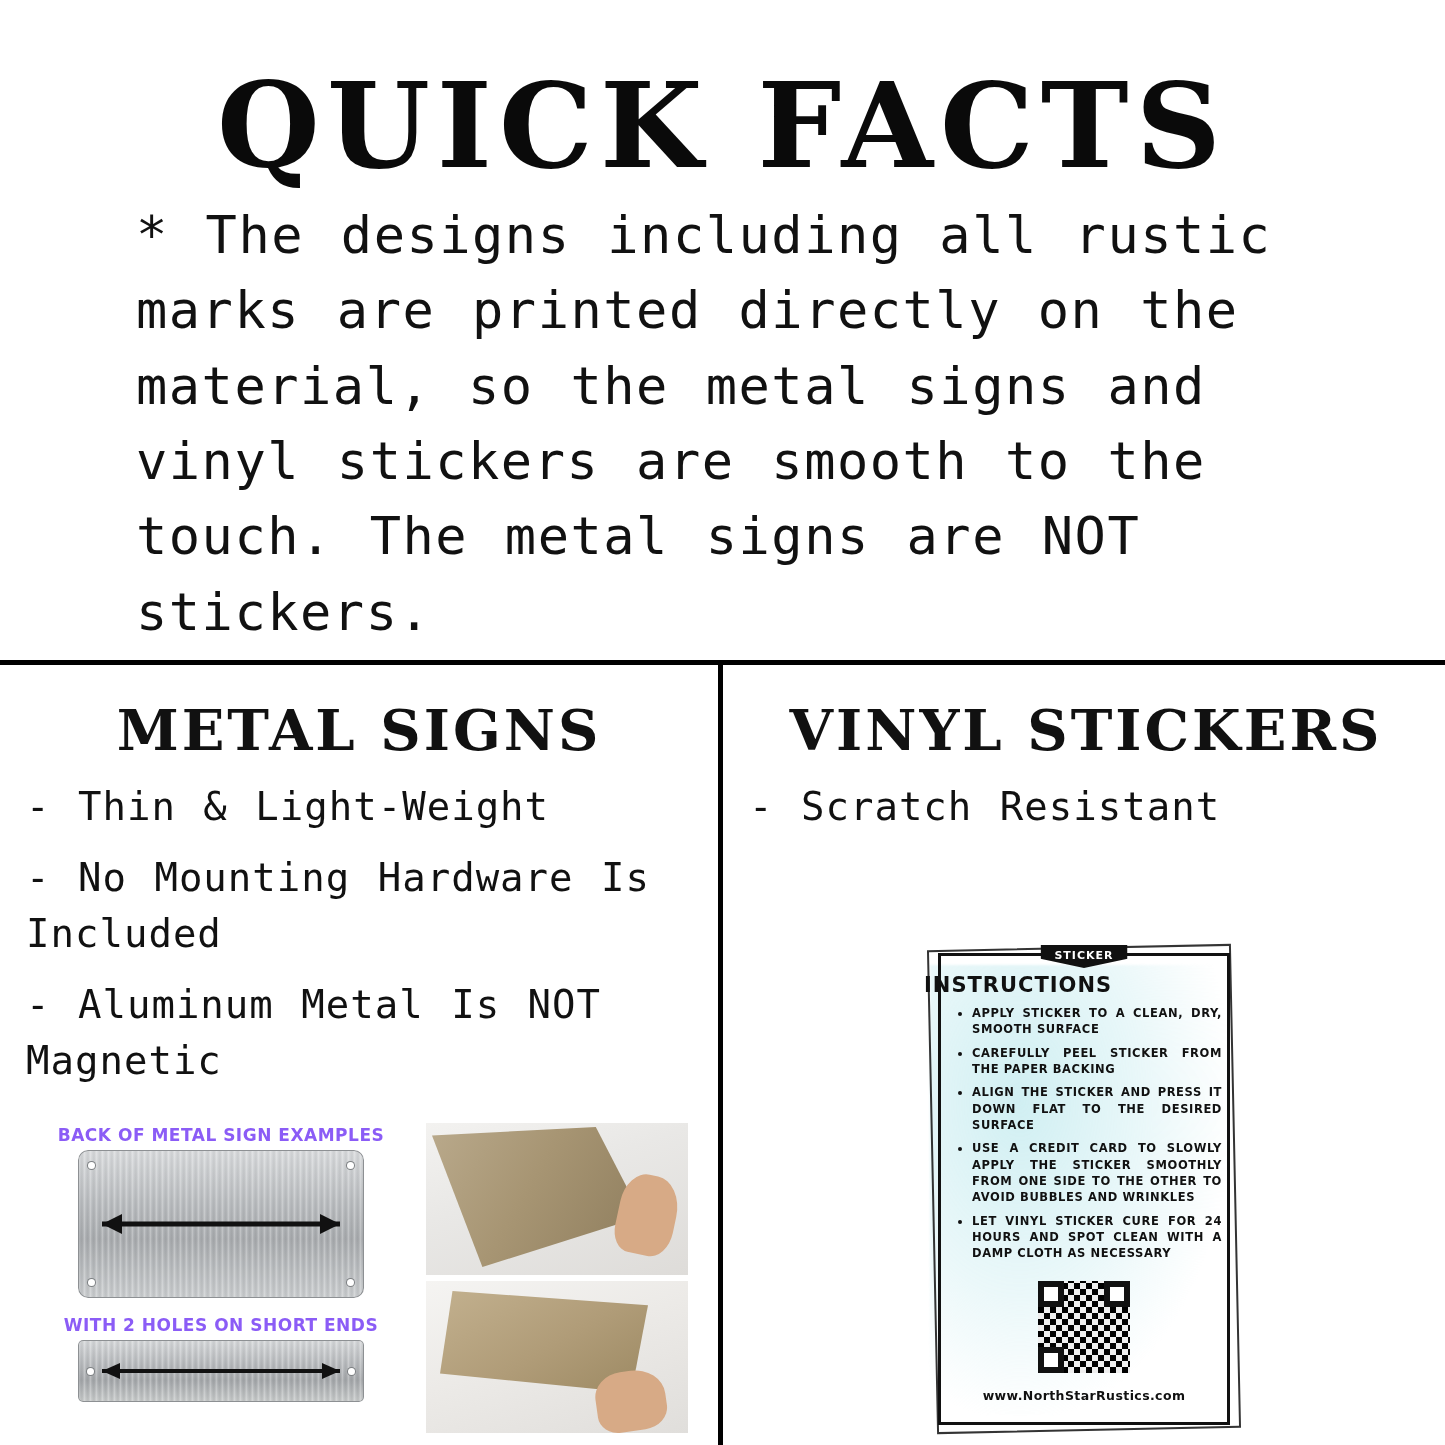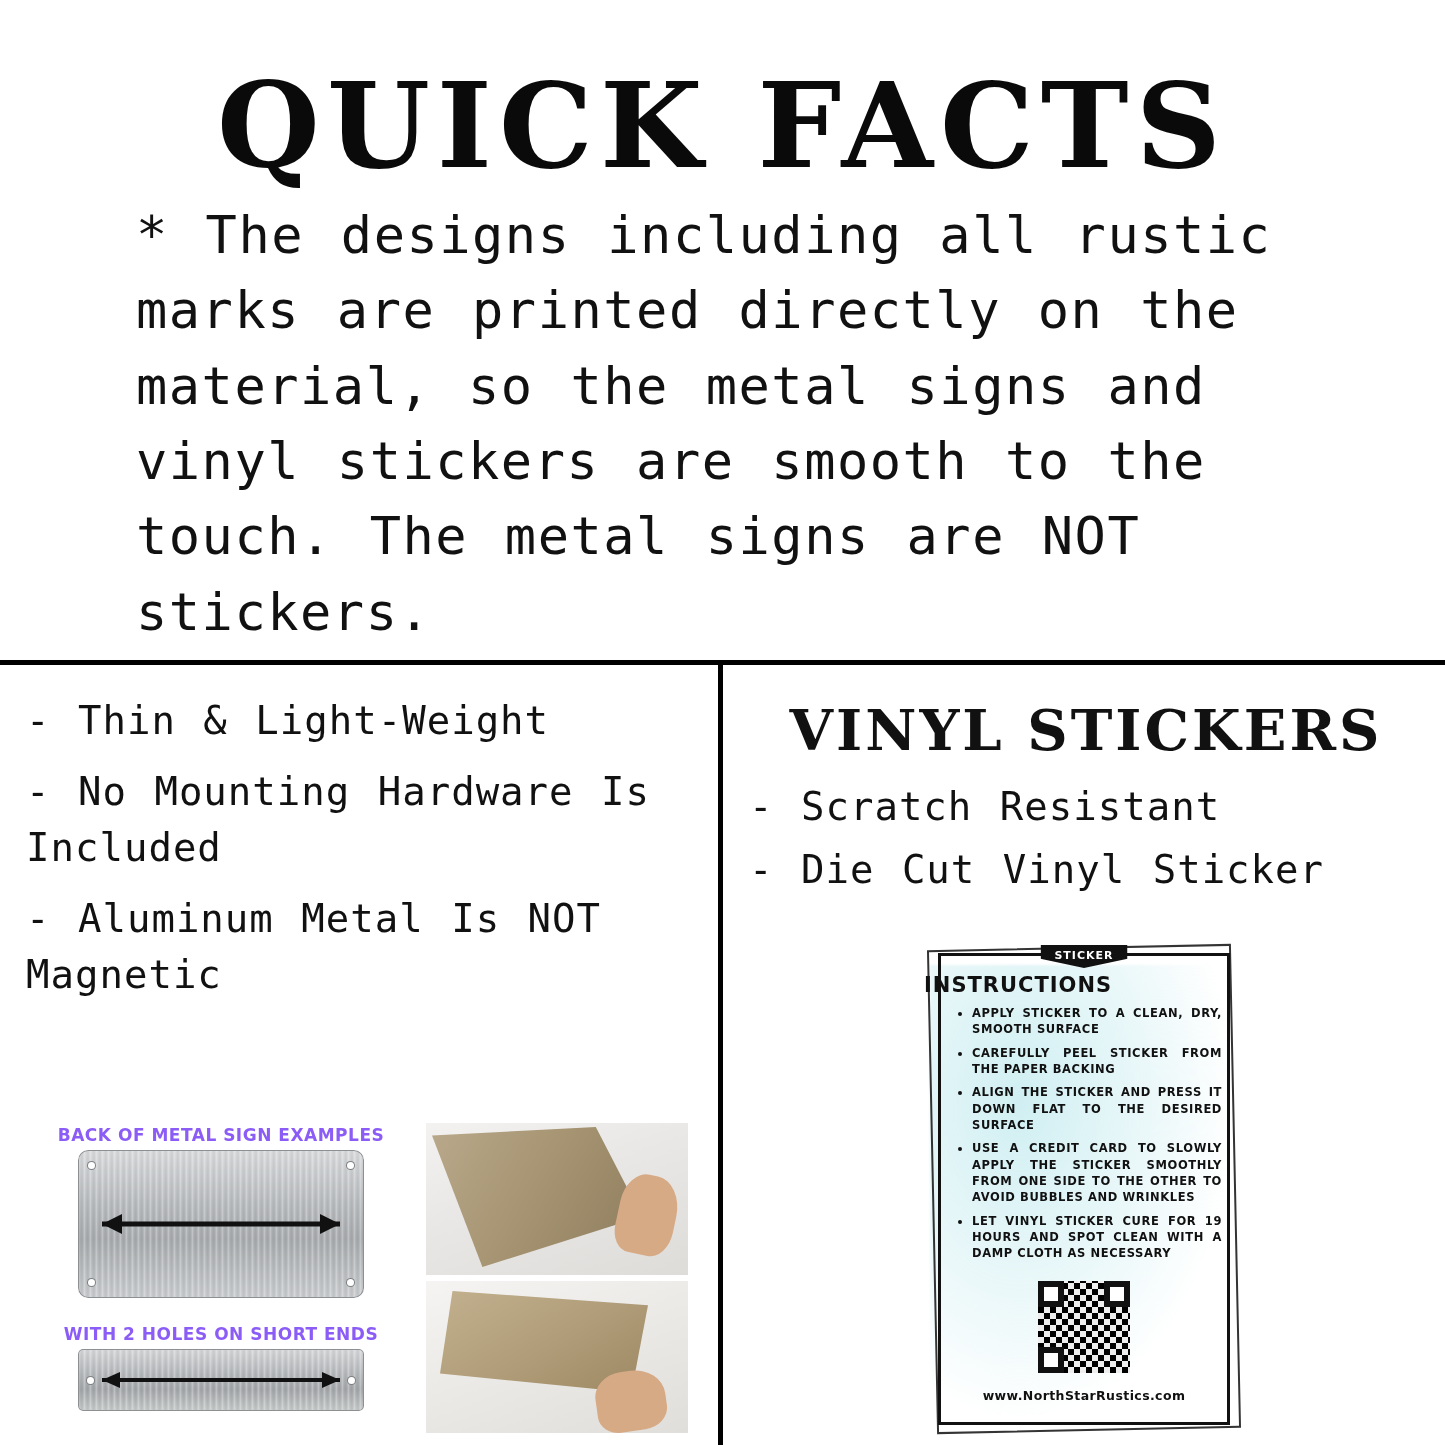--- a/index.html
+++ b/index.html
@@ -329,41 +329,42 @@
 <div class="page">
 
   <section class="top-section">
     <h1 class="quick-facts-title">QUICK FACTS</h1>
     <p class="fact-paragraph">* The designs including all rustic marks are printed directly on the material, so the metal signs and vinyl stickers are smooth to the touch. The metal signs are NOT stickers.</p>
   </section>
 
   <section class="bottom-section">
 
     <div class="col col-left">
+      <h2 class="col-title">METAL SIGNS</h2>
       <p class="bullet">- Thin &amp; Light-Weight</p>
       <p class="bullet">- No Mounting Hardware Is Included</p>
       <p class="bullet">- Aluminum Metal Is NOT Magnetic</p>
 
       <div class="metal-media">
         <div class="metal-left-stack">
           <div class="caption">BACK OF METAL SIGN EXAMPLES</div>
 
           <div class="plate-big">
             <span class="hole" style="left:10px;  top:12px;"></span>
             <span class="hole" style="right:10px; top:12px;"></span>
             <span class="hole" style="left:10px;  bottom:12px;"></span>
             <span class="hole" style="right:10px; bottom:12px;"></span>
             <svg class="arrow-svg" width="286" height="148" viewBox="0 0 286 148">
               <line x1="24" y1="74" x2="262" y2="74" stroke="#111" stroke-width="5"></line>
               <polygon points="24,74 44,64 44,84" fill="#111"></polygon>
               <polygon points="262,74 242,64 242,84" fill="#111"></polygon>
             </svg>
           </div>
 
-          <div class="caption" style="margin-top:26px;">WITH 2 HOLES ON SHORT ENDS</div>
+          <div class="caption" style="margin-top:17px;">WITH 2 HOLES ON SHORT ENDS</div>
 
           <div class="plate-small">
             <span class="hole" style="left:9px;  top:50%; margin-top:-3px;"></span>
             <span class="hole" style="right:9px; top:50%; margin-top:-3px;"></span>
             <svg class="arrow-svg" width="286" height="62" viewBox="0 0 286 62">
               <line x1="24" y1="31" x2="262" y2="31" stroke="#111" stroke-width="4"></line>
               <polygon points="24,31 42,23 42,39" fill="#111"></polygon>
               <polygon points="262,31 244,23 244,39" fill="#111"></polygon>
             </svg>
           </div>
@@ -378,34 +379,33 @@
             <span class="sheet-2"></span>
             <span class="hand hand-2"></span>
           </div>
         </div>
       </div>
     </div>
 
     <div class="col col-right">
       <h2 class="col-title">VINYL STICKERS</h2>
       <p class="bullet tight">- Scratch Resistant</p>
-      <p class="bullet tight">- Die Cut Vinyl Sticker</p>
 
       <div class="sticker-card">
         <div class="sticker-wash"></div>
         <div class="sticker-frame-2"></div>
         <div class="sticker-frame"></div>
         <div class="sticker-tab">STICKER</div>
         <div class="sticker-heading">INSTRUCTIONS</div>
         <ul class="sticker-list">
           <li>APPLY STICKER TO A CLEAN, DRY, SMOOTH SURFACE</li>
           <li>CAREFULLY PEEL STICKER FROM THE PAPER BACKING</li>
           <li>ALIGN THE STICKER AND PRESS IT DOWN FLAT TO THE DESIRED SURFACE</li>
           <li>USE A CREDIT CARD TO SLOWLY APPLY THE STICKER SMOOTHLY FROM ONE SIDE TO THE OTHER TO AVOID BUBBLES AND WRINKLES</li>
-          <li>LET VINYL STICKER CURE FOR 19 HOURS AND SPOT CLEAN WITH A DAMP CLOTH AS NECESSARY</li>
+          <li>LET VINYL STICKER CURE FOR 24 HOURS AND SPOT CLEAN WITH A DAMP CLOTH AS NECESSARY</li>
         </ul>
         <div class="qr">
           <span class="qr-corner-bl"></span>
         </div>
         <div class="sticker-url">www.NorthStarRustics.com</div>
       </div>
     </div>
 
   </section>
 </div>

